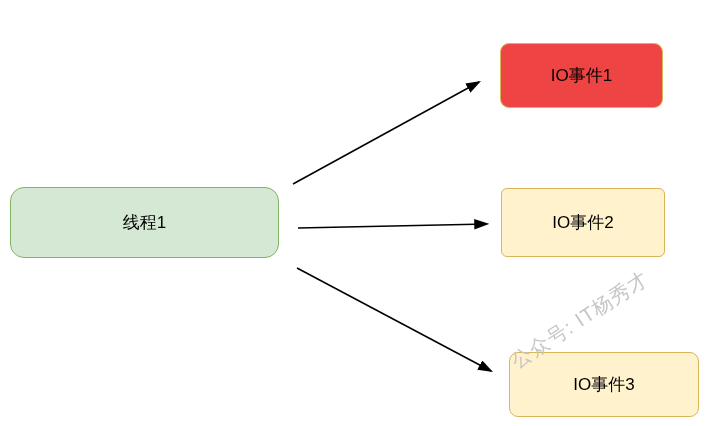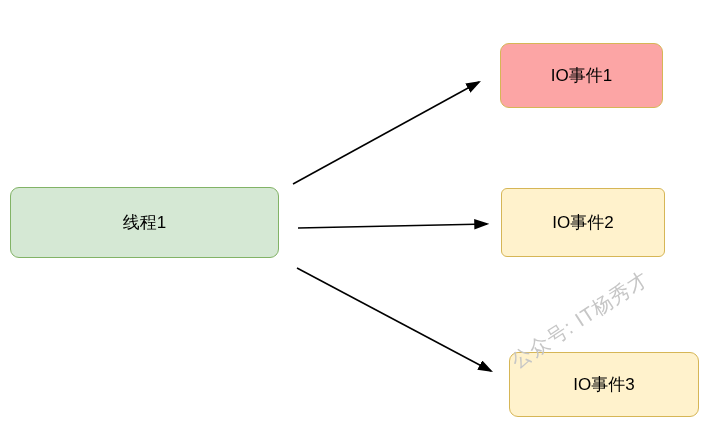--- a/index.html
+++ b/index.html
@@ -24,21 +24,21 @@
     position: absolute;
     display: flex;
     align-items: center;
     justify-content: center;
     border: 1.5px solid #000;
     border-radius: 9px;
     font-size: 17px;
     color: #000000;
     text-align: center;
   }
-  .node-thread1 { left: 10px;  top: 187px; width: 269px; height: 71px; }
+  .node-thread1 { left: 10px;  top: 187px; width: 269px; height: 71px; border-radius: 14px; }
   .node-io1     { left: 500px; top: 43px;  width: 163px; height: 65px; }
   .node-io2     { left: 501px; top: 188px; width: 164px; height: 69px; }
   .node-io3     { left: 509px; top: 352px; width: 190px; height: 65px; }
   .watermark {
     position: absolute;
     left: 580px; top: 320px;
     transform: translate(-50%, -50%) rotate(-33deg);
     transform-origin: center center;
     font-size: 20px;
     letter-spacing: 1px;
@@ -60,21 +60,21 @@
     </defs>
   <line x1="293" y1="184" x2="479" y2="82" stroke="#000000" stroke-width="1.5" marker-end="url(#arrowhead)"></line>
       <line x1="298" y1="228" x2="487" y2="224" stroke="#000000" stroke-width="1.5" marker-end="url(#arrowhead)"></line>
       <line x1="297" y1="268" x2="491" y2="371" stroke="#000000" stroke-width="1.5" marker-end="url(#arrowhead)"></line>
     </svg>
 
   <div class="node node-thread1" style="background: rgb(213, 232, 212); border-color: rgb(130, 179, 102);">
     <span>线程1</span>
   </div>
 
-  <div class="node node-io1" style="background: #fca5a5; border-color: rgb(214, 182, 86);">
+  <div class="node node-io1" style="background: #ef4444; border-color: rgb(214, 182, 86);">
     <span>IO事件1</span>
   </div>
 
   <div class="node node-io2" style="background: rgb(255, 242, 204); border-color: rgb(214, 182, 86); border-radius: 6px;">
     <span>IO事件2</span>
   </div>
 
   <div class="node node-io3" style="background: rgb(255, 242, 204); border-color: rgb(214, 182, 86);">
     <span>IO事件3</span>
   </div>

